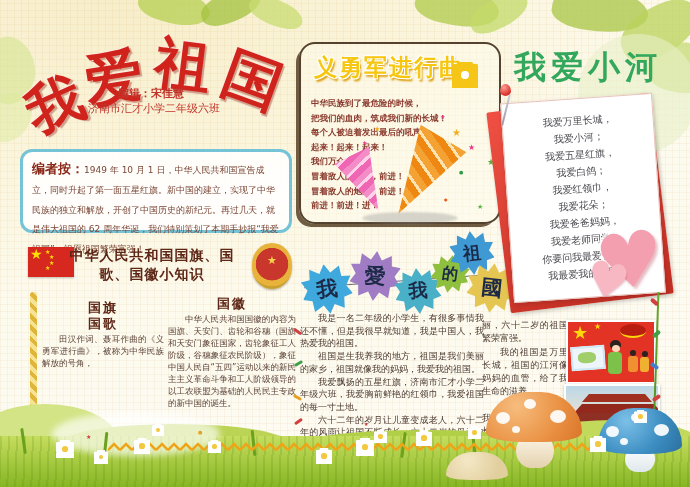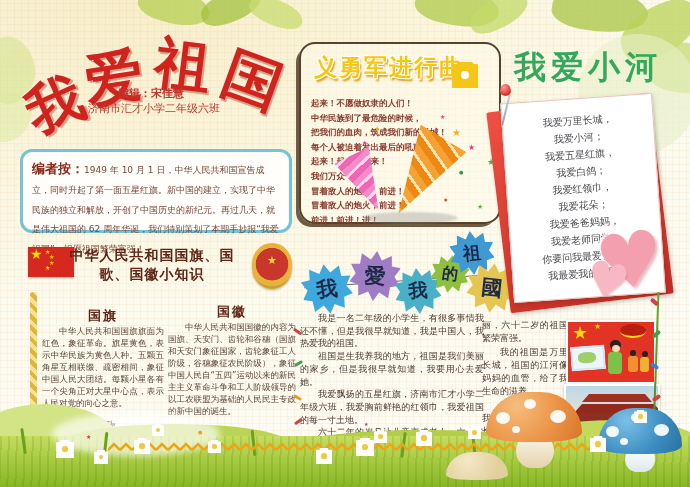--- a/index.html
+++ b/index.html
@@ -48,21 +48,21 @@
   .emblem{left:252px;top:243px;width:40px;height:46px;border-radius:50%/46%;
     background:radial-gradient(circle at 50% 46%, #c9372c 0 50%, #e8b33a 52% 68%, #caa02e 70% 100%);
     box-shadow:0 1px 2px rgba(0,0,0,.3);}
   .emblem .st{position:absolute;left:50%;top:26%;transform:translateX(-50%);color:#f5d04a;font-size:11px;line-height:1;}
   .k-title{left:68px;top:246px;width:168px;font-size:14px;line-height:19px;font-weight:bold;color:#5d2616;text-align:center;letter-spacing:1px;}
   .chain{left:30px;top:292px;width:7px;height:162px;
     background:repeating-linear-gradient(45deg,#dcae26 0 4px,#f6e08a 4px 8px);border-radius:3px;opacity:.9;}
   .kcol{font-size:8.5px;color:#5c4338;line-height:12px;text-align:justify;}
   .kcol p{margin:0;text-indent:2em;}
   .kcol p.cont{text-indent:0;}
-  .kcol h4{margin:12px 0 3px;font-size:13px;color:#5d2616;text-align:center;letter-spacing:2px;}
+  .kcol h4{margin:4px 0 3px;font-size:13px;color:#5d2616;text-align:center;letter-spacing:2px;}
   .kleft{left:42px;top:298px;width:122px;height:160px;}
   .kright{left:168px;top:294px;width:128px;height:164px;}
   
   .anthem-box{left:299px;top:42px;width:198px;height:178px;border:2px solid #54422f;border-radius:16px;
     box-shadow:-4px 4px 0 -1px #6e5b41;background:rgba(255,252,240,.45);}
   .anthem-title{left:314px;top:52px;font-size:23px;font-weight:bold;color:#f7c60f;letter-spacing:2px;
     text-shadow:-1px -1px 0 #fff,1px -1px 0 #fff,-1px 1px 0 #fff,1px 1px 0 #fff,2px 3px 2px #d99800;}
   .tflower{left:452px;top:62px;width:26px;height:26px;}
   .tflower::before{content:"";position:absolute;inset:0;background:
     radial-gradient(circle at 50% 14%,#f5c518 30%,transparent 33%),
@@ -211,34 +211,32 @@
     <span class="sm fs4">★</span>
   </div>
   <div class="abs k-title">中华人民共和国国旗、国歌、国徽小知识</div>
   <div class="abs emblem">
     <span class="st">★</span>
   </div>
   <div class="abs chain"></div>
 
   <div class="abs kcol kleft">
     <h4>国旗</h4>
-    <p>中华人民共和国国旗旗面为红色，象征革命。旗星黄色，表示中华民族为黄色人种。五颗五角星互相联缀、疏密相间，象征中国人民大团结。每颗小星各有一个尖角正对大星中心点，表示人民对党的向心之意。</p>
     <h4>国歌</h4>
     <p>田汉作词、聂耳作曲的《义勇军进行曲》，被称为中华民族解放的号角，</p>
   </div>
   <div class="abs kcol kright">
     <h4>国徽</h4>
     <p>中华人民共和国国徽的内容为国旗、天安门、齿轮和谷穗（国旗和天安门象征国家，齿轮象征工人阶级，谷穗象征农民阶级），象征中国人民自“五四”运动以来的新民主主义革命斗争和工人阶级领导的以工农联盟为基础的人民民主专政的新中国的诞生。</p>
   </div>
 
   <div class="abs anthem-box"></div>
   <div class="abs anthem-title">义勇军进行曲</div>
   <div class="abs tflower"></div>
   <div class="abs lyrics">
-    <div class="lyric">起来！不愿做奴隶的人们！</div>
     <div class="lyric">中华民族到了最危险的时候，</div>
     <div class="lyric">把我们的血肉，筑成我们新的长城！</div>
     <div class="lyric">每个人被迫着发出最后的吼声。</div>
     <div class="lyric">起来！起来！起来！</div>
     <div class="lyric">我们万众一心，</div>
     <div class="lyric">冒着敌人的炮火，前进！</div>
     <div class="lyric">冒着敌人的炮火，前进！</div>
     <div class="lyric">前进！前进！进！</div>
   </div>
 
@@ -274,21 +272,21 @@
     <div class="bloom b4">
         <span>祖</span>
       </div>
     <div class="bloom b5">
         <span>國</span>
       </div>
   </div>
 
   <div class="abs essay eleft">
     <p>我是一名二年级的小学生，有很多事情我还不懂，但是我很早就知道，我是中国人，我热爱我的祖国。</p>
-    <p>祖国是生我养我的地方，祖国是我们美丽的家乡，但是我很早就知道，我要用心去爱她。</p>
+    <p>祖国是生我养我的地方，祖国是我们美丽的家乡，祖国就像我的妈妈，我爱我的祖国。</p>
     <p>我爱飘扬的五星红旗，济南市汇才小学二年级六班，我爱胸前鲜艳的红领巾，我爱祖国的每一寸土地。</p>
     <p>六十二年的岁月让儿童变成老人，六十二年的风雨让祖国不断成长，六十二岁的母亲依然美</p>
   </div>
   <div class="abs essay eright">
     <p class="cont">丽，六十二岁的祖国繁荣富强。</p>
     <p>我的祖国是万里长城，祖国的江河像妈妈的血管，给了我生命的滋养。</p>
     <p>我爱我的祖国，我要保护她。将来我长大后，无论我走到哪里都会永远爱她。</p>
   </div>
   <span class="clipmark" style="left:293px;top:330px;background:#d24040;transform:rotate(35deg);"></span>
   <span class="clipmark" style="left:294px;top:362px;background:#3fa04a;transform:rotate(-30deg);"></span>

